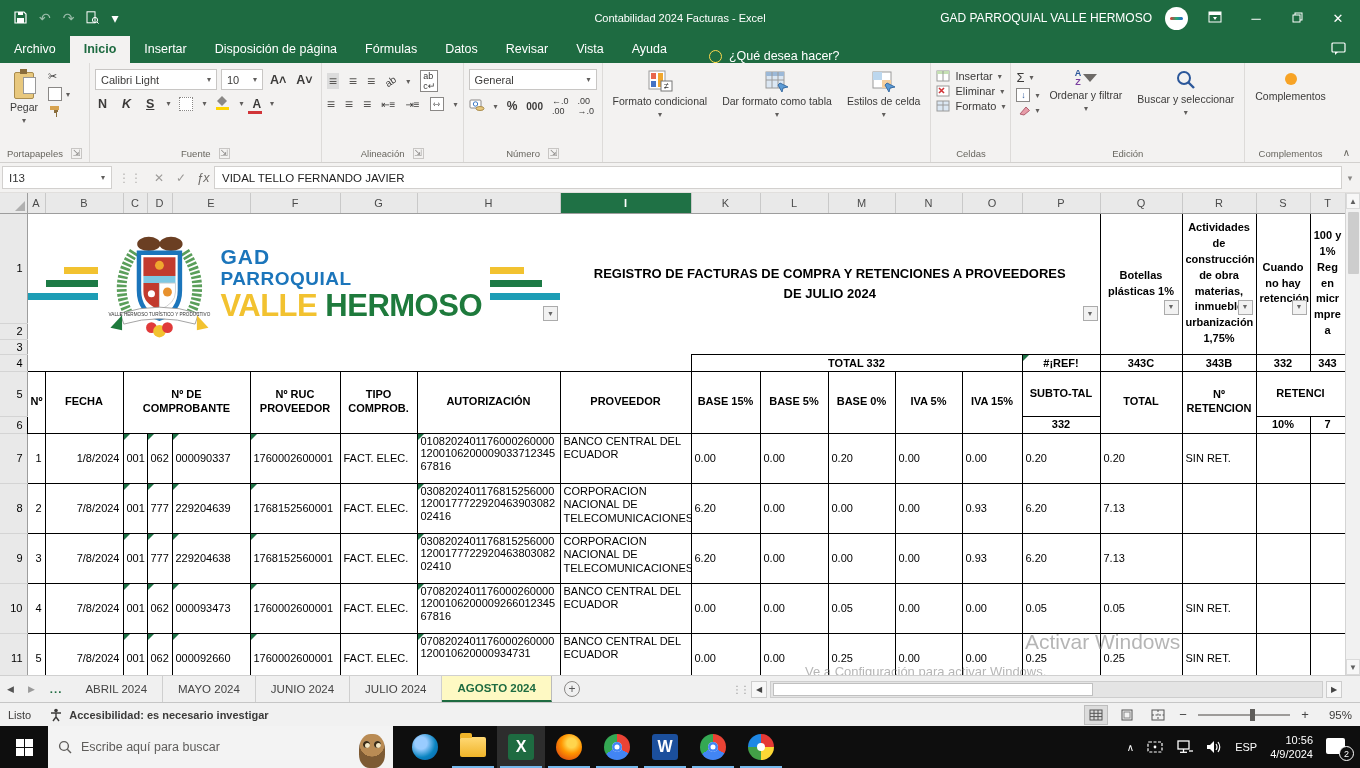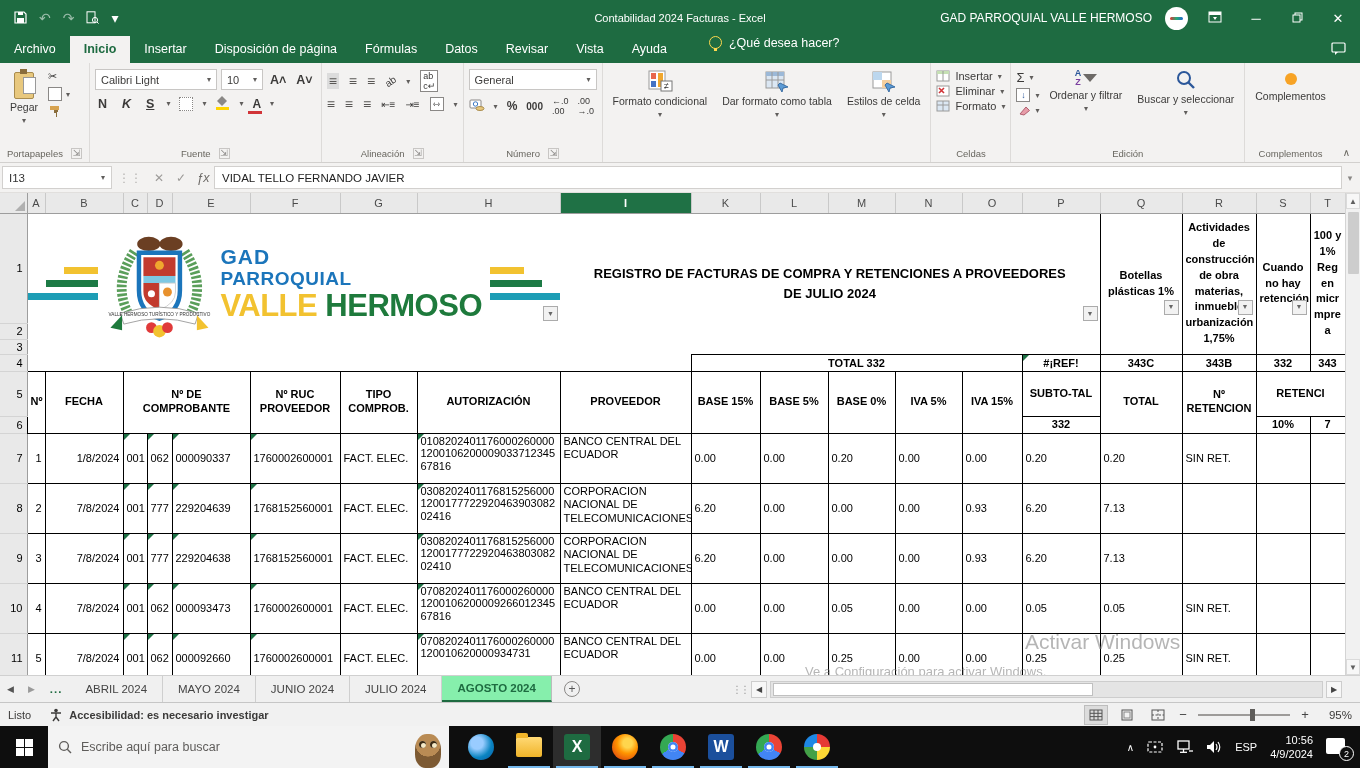--- a/index.html
+++ b/index.html
@@ -15,21 +15,21 @@
   .tb-title{position:absolute;left:0;right:0;text-align:center;font-size:11px;pointer-events:none;}
   .tb-right{margin-left:auto;display:flex;align-items:center;gap:13px;padding-right:8px;z-index:2;font-size:12px;}
   .avatar{width:23px;height:23px;border-radius:50%;background:#fff;position:relative;}
   .avatar::after{content:"";position:absolute;left:5px;top:10px;width:13px;height:3px;background:linear-gradient(90deg,#d33,#2a7,#26c);border-radius:2px;}
   .winbtn{width:28px;text-align:center;font-size:13px;}
 
   
   .menubar{height:27px;background:#1e6b41;display:flex;align-items:stretch;color:#fff;flex:0 0 auto;}
   .mtab{padding:6px 14px 5px;font-size:12.5px;white-space:nowrap;}
   .mtab.active{background:#f3f2f1;color:#1e6b41;font-weight:bold;}
-  .tellme{display:flex;align-items:flex-start;gap:7px;margin-left:28px;font-size:12.5px;}
+  .tellme{display:flex;align-items:flex-end;gap:7px;margin-left:28px;font-size:12.5px;}
   .bulb{width:13px;height:13px;border:1.5px solid #ffd94e;border-radius:50%;position:relative;}
   .bulb::after{content:"";position:absolute;left:4px;top:11px;width:3px;height:3px;background:#ffd94e;}
   .mb-right{margin-left:auto;display:flex;align-items:center;padding-right:14px;}
 
   
   .ribbon{height:100px;background:#f3f2f1;border-bottom:1px solid #d2d0ce;display:flex;position:relative;flex:0 0 auto;color:#3b3a39;}
   .rgroup{display:flex;flex-direction:column;border-right:1px solid #dddbd9;padding:3px 5px 0;}
   .rgc{flex:1;display:flex;align-items:flex-start;gap:5px;}
   .rgl{font-size:9.5px;color:#68665f;text-align:center;padding:0 2px 3px;display:flex;justify-content:center;gap:8px;}
   .launcher{font-size:9px;color:#8a8886;border:1px solid #c8c6c4;width:11px;height:11px;line-height:9px;}
@@ -105,21 +105,21 @@
   .vthumb{width:11px;height:62px;background:#cdcdcd;margin-top:3px;border-radius:1px;}
   .vsb{margin-top:auto;}
   .wm1{position:absolute;left:1025px;top:437px;font-size:21px;color:rgba(120,120,120,.55);z-index:8;pointer-events:none;}
   .wm2{position:absolute;left:805px;top:471px;font-size:13px;color:rgba(120,120,120,.55);z-index:8;pointer-events:none;}
 
   
   .tabbar{height:27px;background:#f0f0f0;border-top:1px solid #d0d0d0;display:flex;align-items:stretch;flex:0 0 auto;position:relative;font-size:11.5px;color:#444;}
   .tnav{display:flex;align-items:center;padding:0 7px;font-size:9px;color:#555;}
   .tellip{display:flex;align-items:center;padding:0 8px;font-weight:bold;color:#1e6b41;letter-spacing:1px;}
   .stab{display:flex;align-items:center;padding:0 15px;border-right:1px solid #cfcfcf;background:#f0f0f0;white-space:nowrap;}
-  .stab.active{background:#86efac;color:#1e6b41;font-weight:bold;border-bottom:2px solid #1e6b41;border-right:1px solid #bbb;}
+  .stab.active{background:#fef9c3;color:#1e6b41;font-weight:bold;border-bottom:2px solid #1e6b41;border-right:1px solid #bbb;}
   .newsheet{display:flex;align-items:center;padding:0 12px;}
   .newsheet i{font-style:normal;width:16px;height:16px;border:1px solid #8a8886;border-radius:50%;font-size:12px;line-height:14px;text-align:center;color:#555;}
   .hscroll{position:absolute;right:18px;top:4px;width:610px;height:18px;display:flex;align-items:center;gap:3px;}
   .hgrip{color:#999;font-size:10px;letter-spacing:-2px;}
   .hsa{width:16px;height:17px;border:1px solid #cdcdcd;background:#f7f7f7;font-size:8px;color:#444;display:flex;align-items:center;justify-content:center;}
   .htrack{flex:1;height:17px;background:#e4e4e4;border:1px solid #cdcdcd;position:relative;}
   .hthumb{position:absolute;left:2px;top:1px;width:58%;height:13px;background:#fff;border:1px solid #c0c0c0;}
 
   
   .statusbar{height:24px;background:#f1f1f1;border-top:1px solid #c6c6c6;display:flex;align-items:center;font-size:11px;color:#3b3a39;padding:0 8px;flex:0 0 auto;}
@@ -131,21 +131,21 @@
   .zslider{width:92px;height:2px;background:#9d9b99;position:relative;margin:0 2px;}
   .zthumb{position:absolute;left:57%;top:-5px;width:5px;height:12px;background:#5f5d5b;}
   .zpm{font-size:13px;color:#444;width:12px;text-align:center;}
   .zpct{width:34px;text-align:right;font-size:11.5px;}
 
   
   .taskbar{height:42px;background:#0e0e0e;display:flex;align-items:stretch;color:#fff;flex:0 0 auto;}
   .start{width:48px;display:flex;align-items:center;justify-content:center;}
   .winlogo{display:grid;grid-template-columns:8px 8px;grid-template-rows:8px 8px;gap:1px;}
   .winlogo i{background:#fff;}
-  .tsearch{width:401px;background:#f3f3f3;color:#5f5d5b;display:flex;align-items:center;gap:9px;padding:0 10px;font-size:12.5px;position:relative;}
+  .tsearch{width:345px;background:#f3f3f3;color:#5f5d5b;display:flex;align-items:center;gap:9px;padding:0 10px;font-size:12.5px;position:relative;}
   .owl{position:absolute;right:8px;bottom:0;width:26px;height:34px;background:radial-gradient(circle at 50% 30%, #b98b54 0 45%, #7d5a33 46% 100%);border-radius:45% 45% 40% 40%;}
   .owl::before,.owl::after{content:"";position:absolute;top:7px;width:7px;height:7px;background:#f4e9c8;border-radius:50%;box-shadow:inset 1px 1px 0 1px #3a2a15;}
   .owl::before{left:4px;} .owl::after{right:4px;}
   .ticons{display:flex;align-items:stretch;margin-left:8px;}
   .ticon{width:48px;display:flex;align-items:center;justify-content:center;position:relative;}
   .ticon.running::after{content:"";position:absolute;bottom:0;left:3px;right:3px;height:2px;background:#76b9ed;}
   .ticon.active{background:#2d2d2d;}
   .ig{width:26px;height:26px;border-radius:50%;}
   .i-edge{background:radial-gradient(circle at 35% 35%, #9cf 0 25%, #0a84c1 60%, #0c59a4);}
   .i-folder{width:26px;height:20px;background:linear-gradient(#ffd975,#f0b429);border-radius:2px;position:relative;border-radius:2px;}

